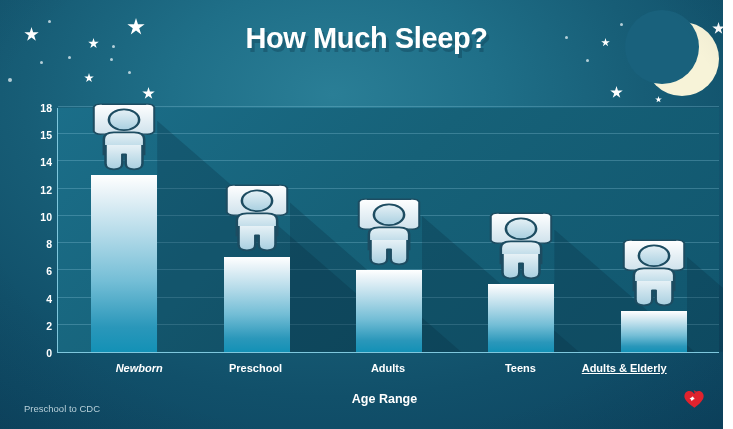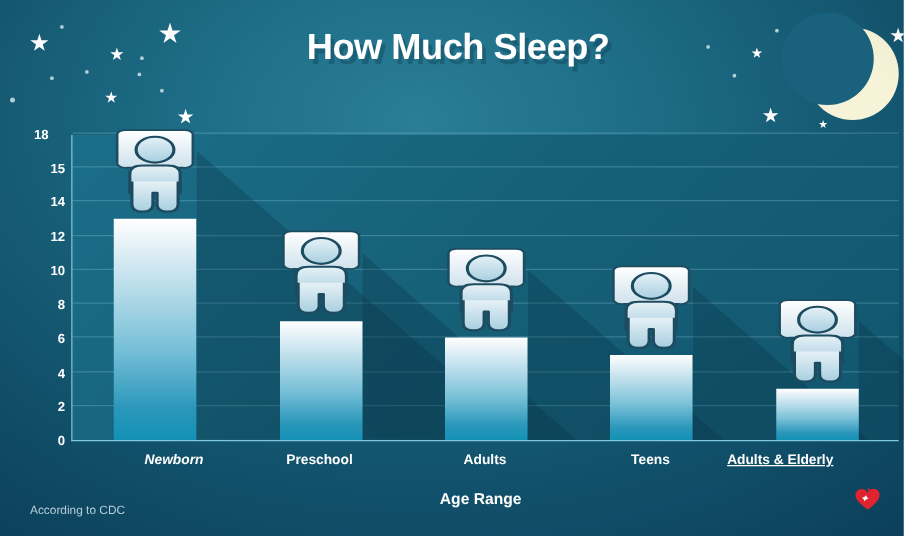--- a/index.html
+++ b/index.html
@@ -231,21 +231,21 @@
   <div id="yticks" style="top: 108px; height: 245px;">
       <div class="ytick-row" style="bottom: 0px; top: auto; transform: translateY(6px);">0</div>
       <div class="ytick-row" style="bottom: 27.2222px; top: auto; transform: translateY(6px);">2</div>
       <div class="ytick-row" style="bottom: 54.4444px; top: auto; transform: translateY(6px);">4</div>
       <div class="ytick-row" style="bottom: 81.6667px; top: auto; transform: translateY(6px);">6</div>
       <div class="ytick-row" style="bottom: 108.889px; top: auto; transform: translateY(6px);">8</div>
       <div class="ytick-row" style="bottom: 136.111px; top: auto; transform: translateY(6px);">10</div>
       <div class="ytick-row" style="bottom: 163.333px; top: auto; transform: translateY(6px);">12</div>
       <div class="ytick-row" style="bottom: 190.556px; top: auto; transform: translateY(6px);">14</div>
       <div class="ytick-row" style="bottom: 217.778px; top: auto; transform: translateY(6px);">15</div>
-      <div class="ytick-row" style="bottom: 245px; top: auto; transform: translateY(6px); text-align: center;">18</div>
+      <div class="ytick-row" style="bottom: 245px; top: auto; transform: translateY(6px);">18</div>
     </div>
 
   <div id="chart">
       <div class="gridline" style="bottom: 27.2222px;"></div>
       <div class="gridline" style="bottom: 54.4444px;"></div>
       <div class="gridline" style="bottom: 81.6667px;"></div>
       <div class="gridline" style="bottom: 108.889px;"></div>
       <div class="gridline" style="bottom: 136.111px;"></div>
       <div class="gridline" style="bottom: 163.333px;"></div>
       <div class="gridline" style="bottom: 190.556px;"></div>
@@ -345,21 +345,21 @@
 
   <div id="xlabels">
       <div class="xlabel" style="left: 73px; width: 132.4px; font-style: italic;">Newborn</div>
       <div class="xlabel" style="left: 189.4px; width: 132.4px;">Preschool</div>
       <div class="xlabel" style="left: 321.8px; width: 132.4px;">Adults</div>
       <div class="xlabel" style="left: 454.2px; width: 132.4px;">Teens</div>
       <div class="xlabel" style="left: 558px; width: 132.4px; text-decoration: underline;">Adults &amp; Elderly</div>
     </div>
   <div id="xaxis-title">Age Range</div>
 
-  <div id="source">According to CDC</div>
+  <div id="source">Preschool to CDC</div>
   <div id="logo">
     <svg width="26" height="26" viewBox="0 0 32 32">
       <path d="M16.2 7.4c1.6-3.3 5.2-4.6 8.2-3.2 3.2 1.5 4.5 5.6 2.7 9.2-1.9 3.9-6.4 7.8-10.6 10.9-4.5-2.9-9.2-6.6-11.3-10.4C3.2 10.2 4.3 6 7.6 4.4c3-1.4 6.9-0.2 8.6 3z" fill="#e0232e"></path>
       <path d="M14.6 10.1c-1.1 1.5-2.3 2.2-4.2 2.4 1.5.9 2.3 2 2.7 3.7 1-1.6 2.1-2.4 3.9-2.8-1.1-.8-1.9-1.8-2.4-3.3z" fill="#ffffff"></path>
       <path d="M15.4 2.4c.9 1.1 1.3 2.3 1.2 3.7.9-.9 1.6-1.3 2.7-1.5-1.3-.6-2.3-1.3-3.9-2.2z" fill="#e0232e"></path>
     </svg>
   </div>
 
 </div>
 

